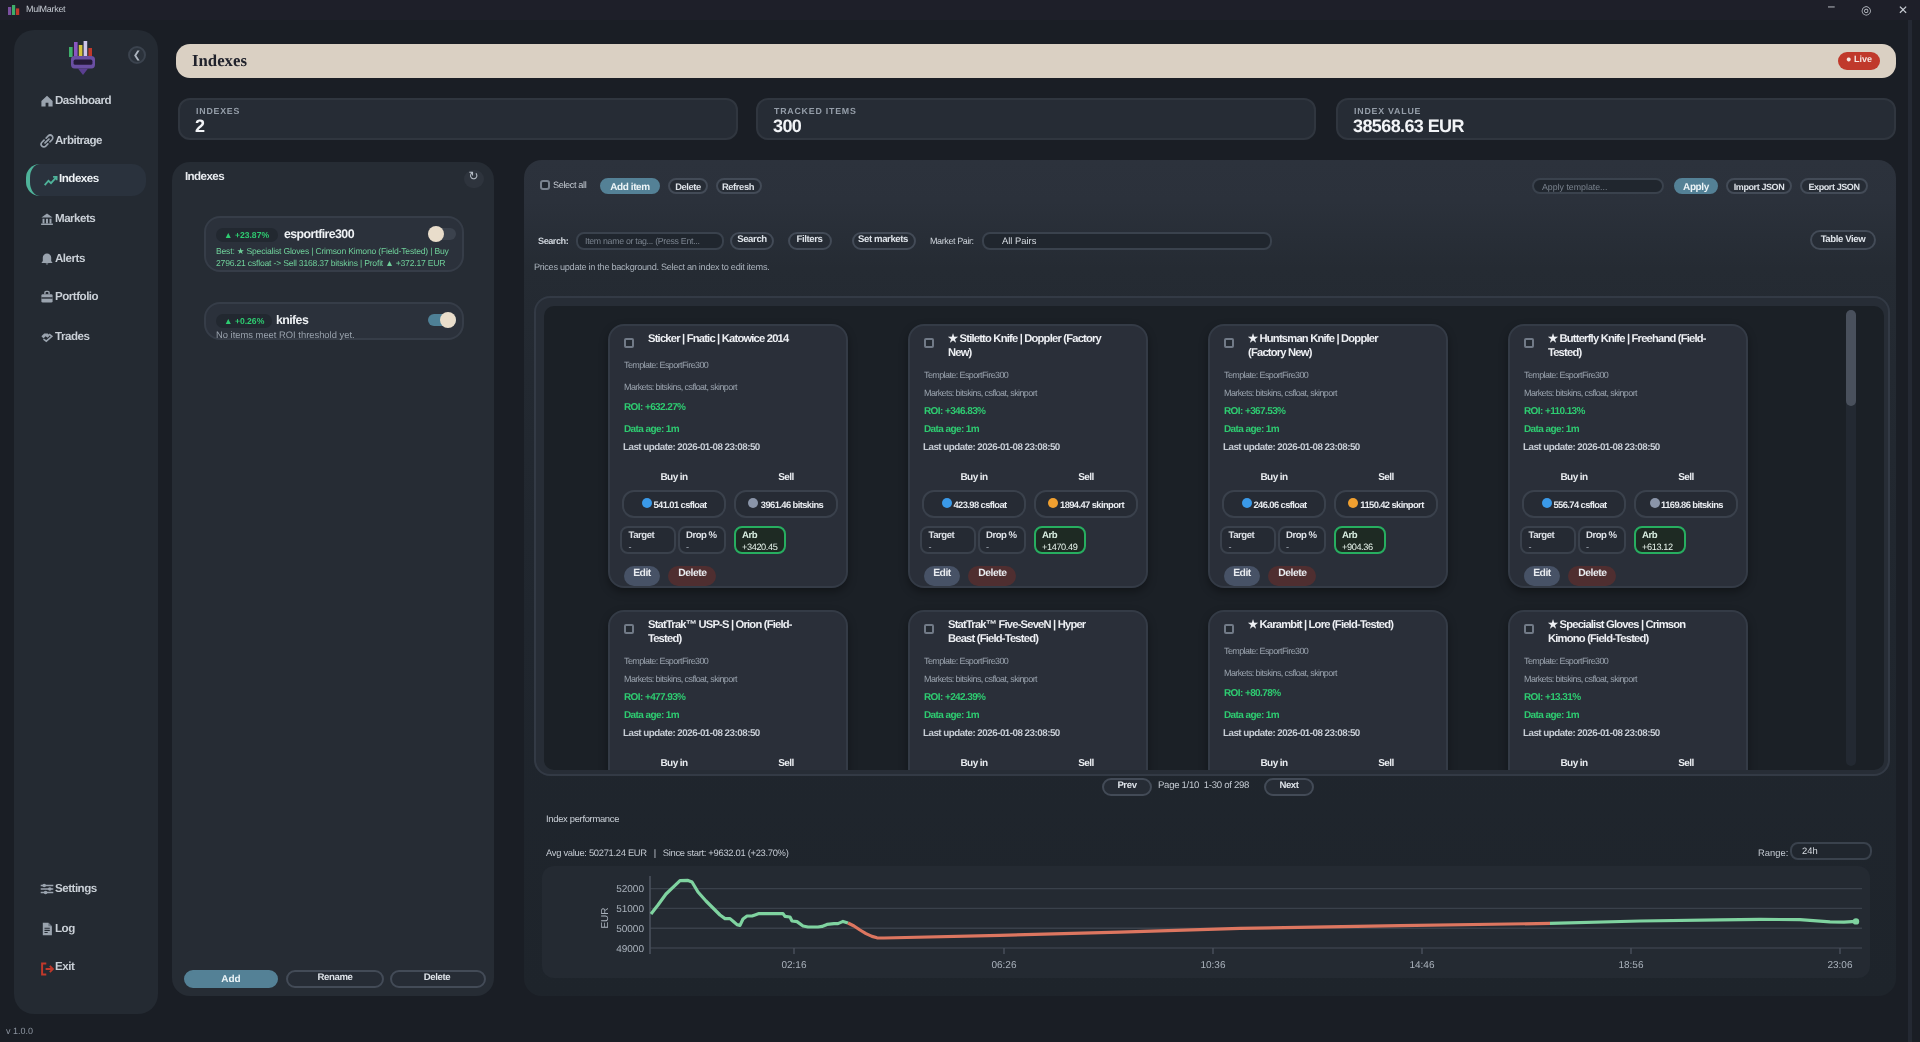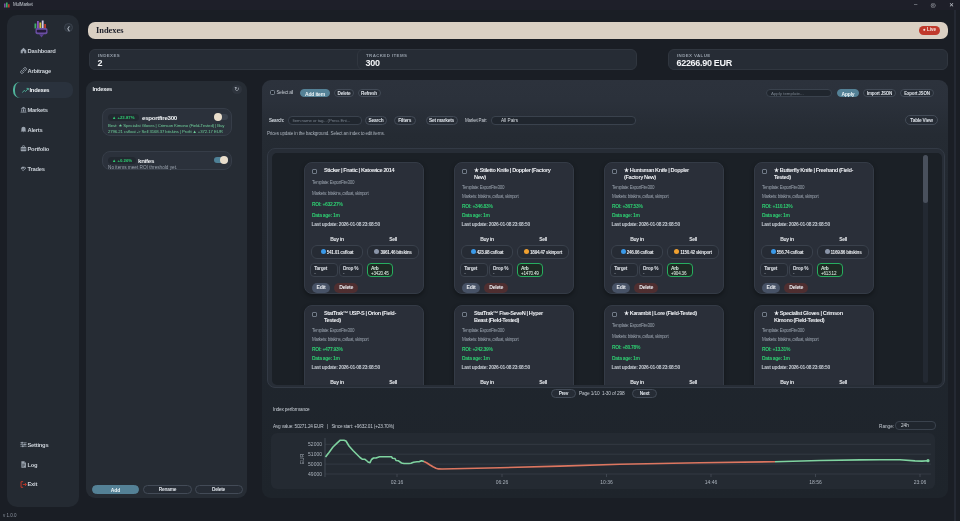--- a/index.html
+++ b/index.html
@@ -173,27 +173,27 @@
 
 <div id="header" class="abs">
   <div class="abs ht serif">Indexes</div>
   <div class="abs" id="live">● Live</div>
 </div>
 
 <div class="abs stat" style="left:89px;">
     <div class="lb">INDEXES</div>
     <div class="vl">2</div>
   </div>
-<div class="abs stat" style="left:357px;">
+<div class="abs stat" style="left:378px;">
     <div class="lb">TRACKED ITEMS</div>
     <div class="vl">300</div>
   </div>
 <div class="abs stat" style="left:668px;">
     <div class="lb">INDEX VALUE</div>
-    <div class="vl">62266.90 EUR</div>
+    <div class="vl">38568.63 EUR</div>
   </div>
 
 <div id="leftpanel" class="abs">
   <div class="abs" style="left:6.5px;top:4.5px;font-size:5.8px;letter-spacing:-0.3px;font-weight:bold;color:#e8ebef;">Indexes</div>
   <div class="abs" style="left:146px;top:3.5px;width:9.5px;height:9.5px;border-radius:50%;background:#2e343d;color:#b9c0c9;font-size:6px;text-align:center;line-height:9px;">↻</div>
 
   <div class="abs idxcard" style="top:27px;height:27.5px;">
     <div class="badge">▲ +23.87%</div>
     <div class="abs" style="left:39px;top:5px;font-size:6.2px;letter-spacing:-0.3px;font-weight:bold;color:#eef1f4;">esportfire300</div>
     <div class="toggle" style="left:111px;top:5px;background:#3b424d;">

